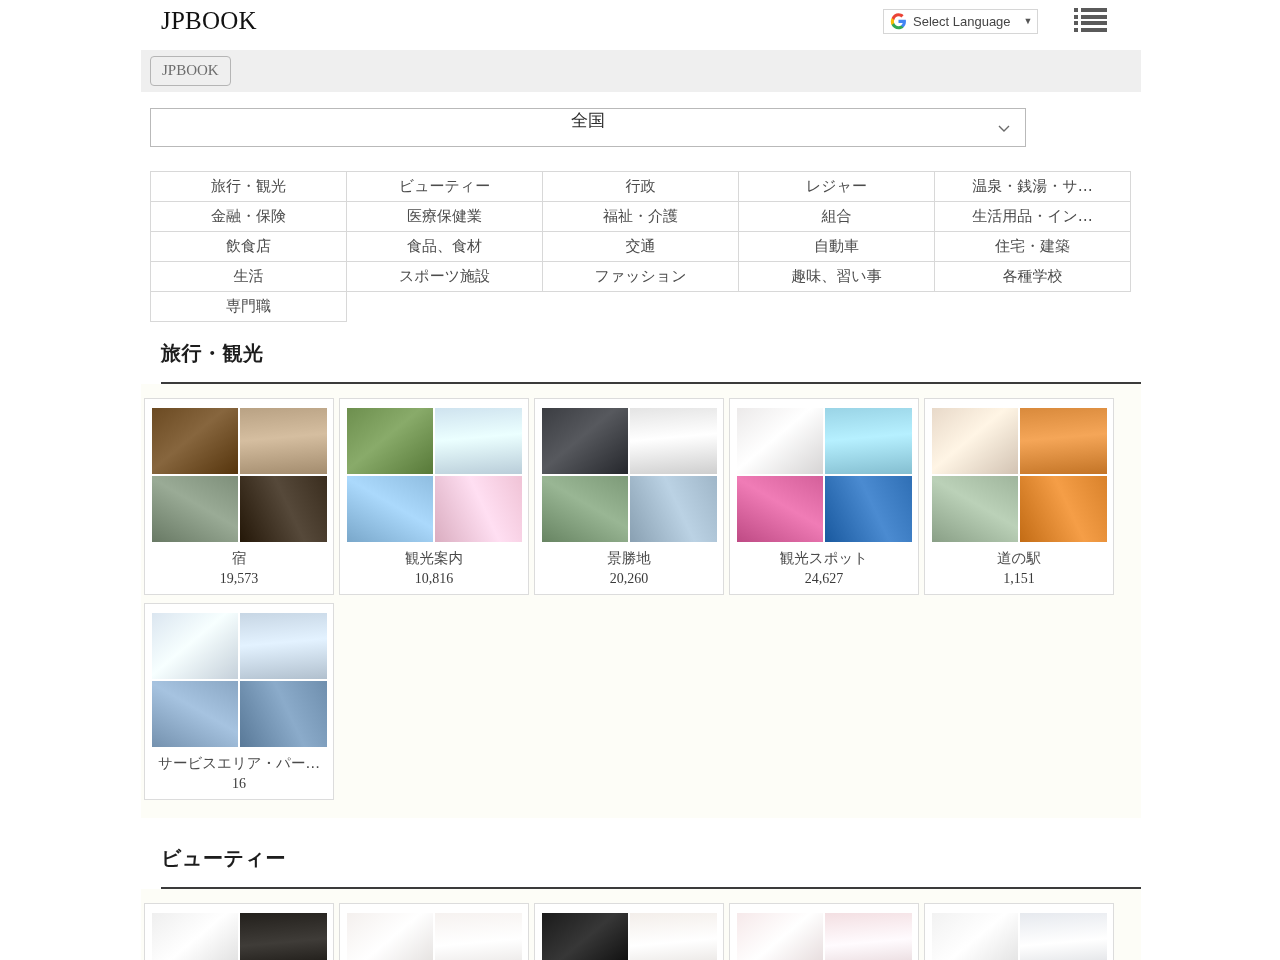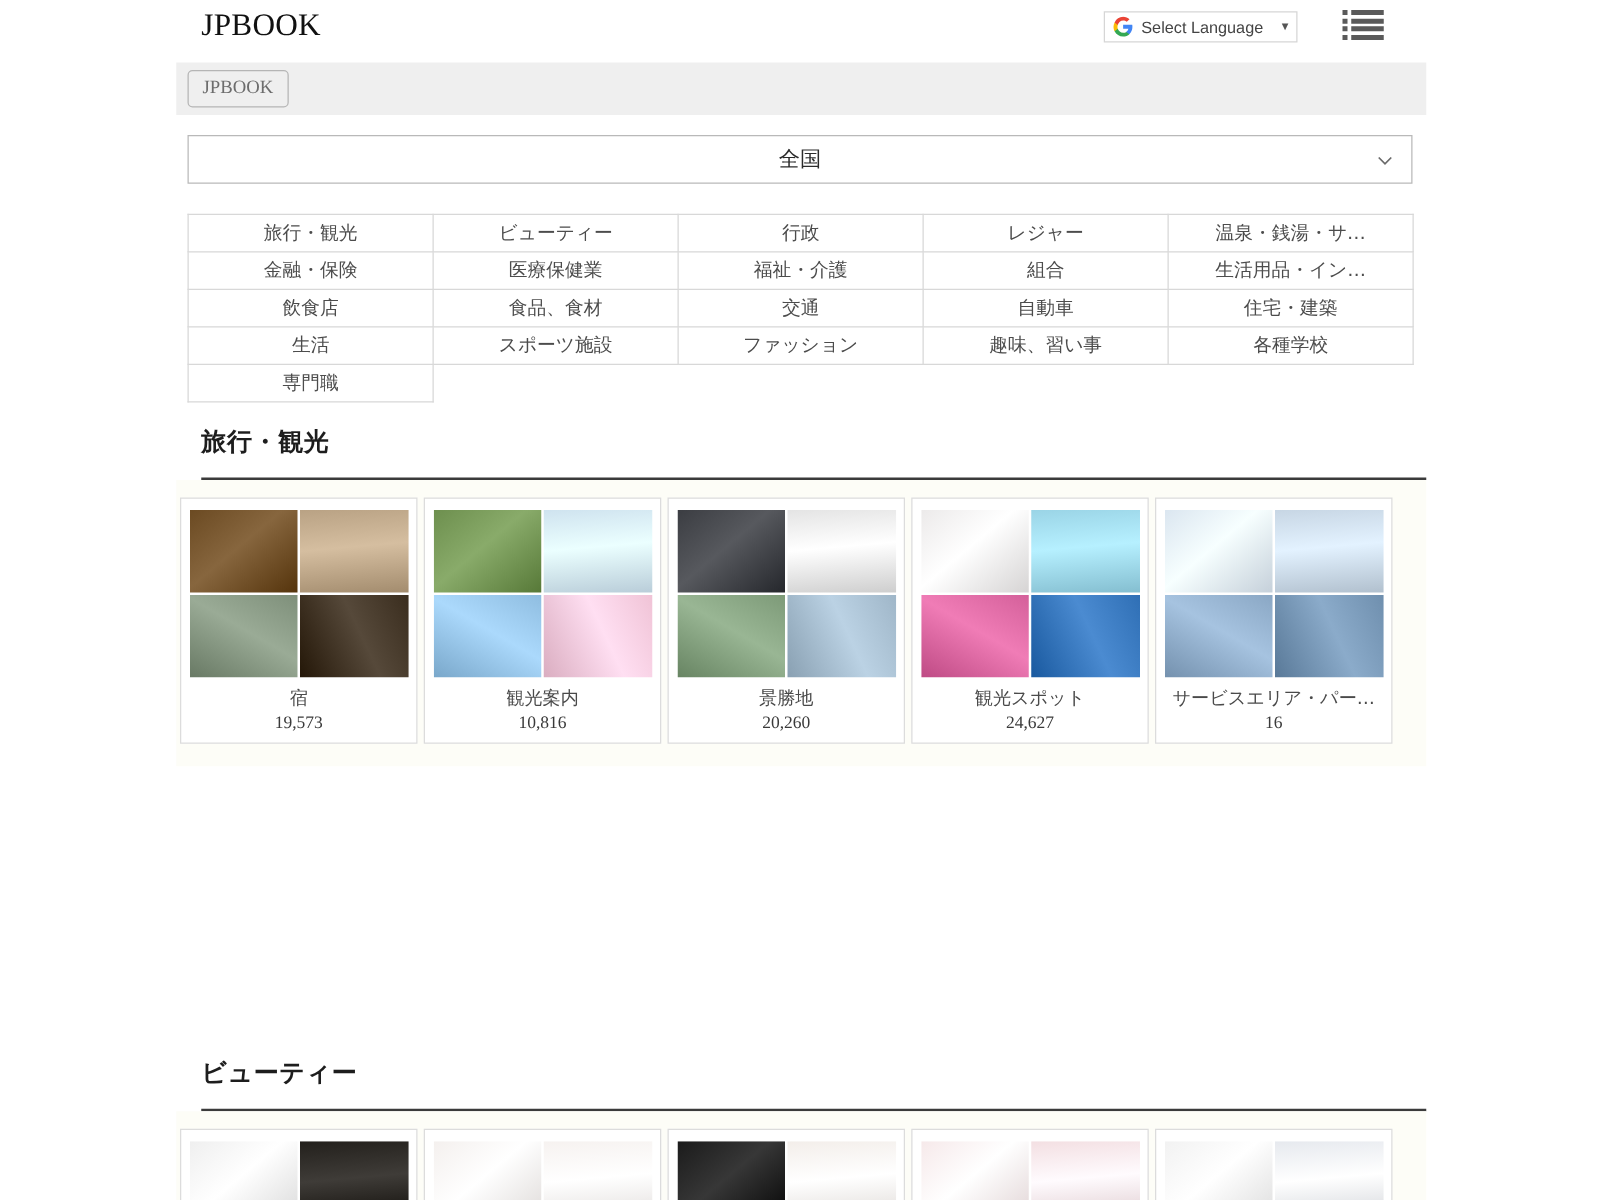--- a/index.html
+++ b/index.html
@@ -95,25 +95,25 @@
     font-size: 15px;
     padding: 5px 11px 6px;
     font-family: "Liberation Serif", "DejaVu Serif", serif;
     line-height: 1.1;
   }
 
   
   .region-select {
     position: absolute;
     left: 150px; top: 108px;
-    width: 980px; height: 39px;
+    width: 876px; height: 39px;
     border: 1px solid #b9b9b9;
     background: #ffffff;
     display: flex;
-    align-items: center;
+    align-items: flex-start;
     justify-content: center;
     position: absolute;
   }
   .region-value {
     font-size: 17px;
     color: #2b2b2b;
     font-family: "DejaVu Sans", "Liberation Sans", sans-serif;
   }
   .region-caret {
     position: absolute;
@@ -351,20 +351,30 @@
               <div class="tile" style="background: linear-gradient(140deg, rgb(236, 234, 234) 0%, rgb(255, 255, 255) 45%, rgb(214, 212, 212) 100%);"></div>
               <div class="tile" style="background: linear-gradient(175deg, rgb(154, 212, 230) 0%, rgb(182, 240, 255) 45%, rgb(132, 190, 208) 100%);"></div>
               <div class="tile" style="background: linear-gradient(210deg, rgb(212, 96, 154) 0%, rgb(240, 124, 182) 45%, rgb(190, 74, 132) 100%);"></div>
               <div class="tile" style="background: linear-gradient(245deg, rgb(47, 111, 181) 0%, rgb(75, 139, 209) 45%, rgb(25, 89, 159) 100%);"></div>
             </div>
             <div class="card-label">観光スポット</div>
             <div class="card-count">24,627</div>
           </div>
           <div class="card">
             <div class="thumb">
+              <div class="tile" style="background: linear-gradient(140deg, rgb(232, 217, 201) 0%, rgb(255, 245, 229) 45%, rgb(210, 195, 179) 100%);"></div>
+              <div class="tile" style="background: linear-gradient(175deg, rgb(217, 138, 60) 0%, rgb(245, 166, 88) 45%, rgb(195, 116, 38) 100%);"></div>
+              <div class="tile" style="background: linear-gradient(210deg, rgb(159, 181, 156) 0%, rgb(187, 209, 184) 45%, rgb(137, 159, 134) 100%);"></div>
+              <div class="tile" style="background: linear-gradient(245deg, rgb(217, 130, 43) 0%, rgb(245, 158, 71) 45%, rgb(195, 108, 21) 100%);"></div>
+            </div>
+            <div class="card-label">道の駅</div>
+            <div class="card-count">1,151</div>
+          </div>
+          <div class="card">
+            <div class="thumb">
               <div class="tile" style="background: linear-gradient(140deg, rgb(219, 230, 240) 0%, rgb(247, 255, 255) 45%, rgb(197, 208, 218) 100%);"></div>
               <div class="tile" style="background: linear-gradient(175deg, rgb(199, 214, 228) 0%, rgb(227, 242, 255) 45%, rgb(177, 192, 206) 100%);"></div>
               <div class="tile" style="background: linear-gradient(210deg, rgb(138, 167, 196) 0%, rgb(166, 195, 224) 45%, rgb(116, 145, 174) 100%);"></div>
               <div class="tile" style="background: linear-gradient(245deg, rgb(111, 143, 174) 0%, rgb(139, 171, 202) 45%, rgb(89, 121, 152) 100%);"></div>
             </div>
             <div class="card-label">サービスエリア・パー…</div>
             <div class="card-count">16</div>
           </div>
         </div>
     </div>

